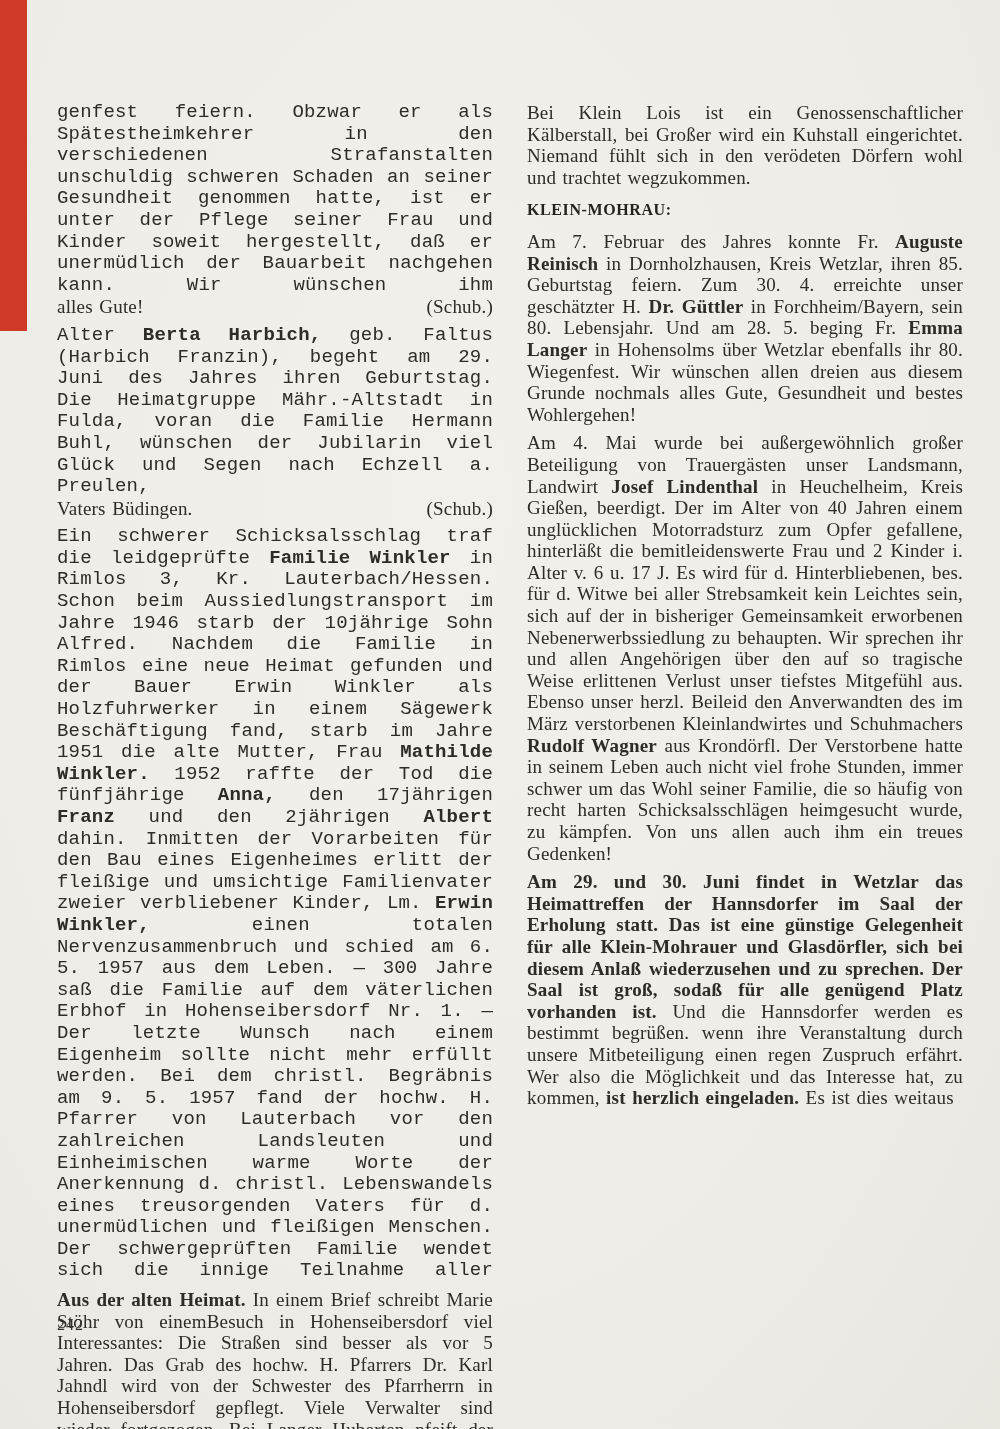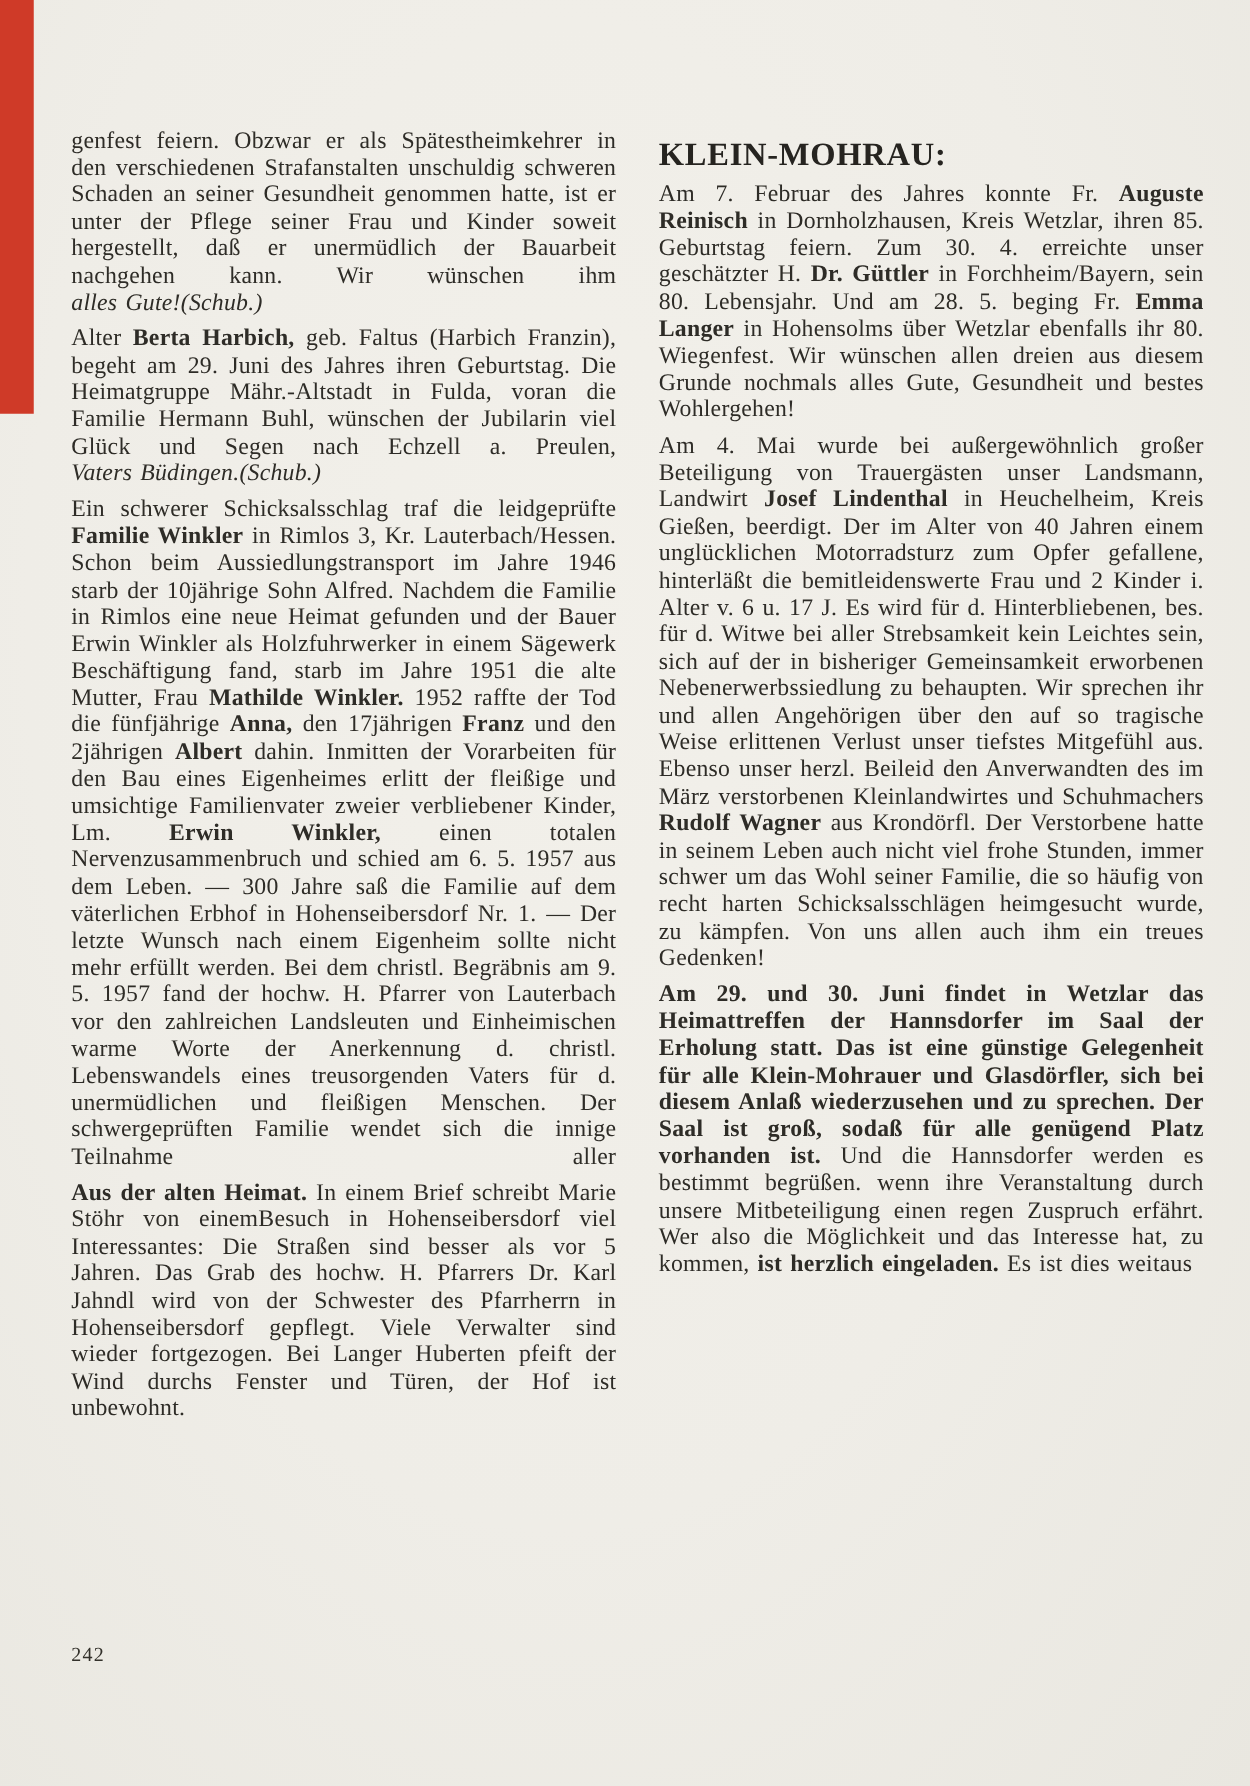--- a/index.html
+++ b/index.html
@@ -32,29 +32,29 @@
     font-size: 19px;
     line-height: 21.6px;
     text-align: justify;
     letter-spacing: 0.2px;
     word-spacing: 1.5px;
   }
   .column.left  { left: 57px;  }
   .column.right { left: 527px; }
   .para { margin: 0 0 7px 0; }
   .runs { display: block; }
-  .runs.fill { text-align-last: justify; }
+  .runs.fill { text-align-last: justify; font-family: Liberation Mono, monospace; }
   .b { font-weight: bold; }
   .tail {
     display: flex;
-    font-style: italic;
+    justify-content: space-between;
   }
   .heading {
     font-weight: bold;
-    font-size: 26px;
+    font-size: 16px;
     letter-spacing: 0.6px;
     margin: 11px 0 10px 0;
     text-align: left;
     color: #262420;
   }
   .pagenum {
     position: absolute;
     left: 57px;
     top: 1316px;
     font-size: 16px;
@@ -83,20 +83,23 @@
         </div>
       </div>
       <div class="para">
         <span class="runs fill"><span>Ein schwerer Schicksalsschlag traf die leidgeprüfte </span><span class="b">Familie Winkler</span><span> in Rimlos 3, Kr. Lauterbach/Hessen. Schon beim Aussiedlungstransport im Jahre 1946 starb der 10jährige Sohn Alfred. Nachdem die Familie in Rimlos eine neue Heimat gefunden und der Bauer Erwin Winkler als Holzfuhrwerker in einem Sägewerk Beschäftigung fand, starb im Jahre 1951 die alte Mutter, Frau </span><span class="b">Mathilde Winkler.</span><span> 1952 raffte der Tod die fünfjährige </span><span class="b">Anna,</span><span> den 17jährigen </span><span class="b">Franz</span><span> und den 2jährigen </span><span class="b">Albert</span><span> dahin. Inmitten der Vorarbeiten für den Bau eines Eigenheimes erlitt der fleißige und umsichtige Familienvater zweier verbliebener Kinder, Lm. </span><span class="b">Erwin Winkler,</span><span> einen totalen Nervenzusammenbruch und schied am 6. 5. 1957 aus dem Leben. — 300 Jahre saß die Familie auf dem väterlichen Erbhof in Hohenseibersdorf Nr. 1. — Der letzte Wunsch nach einem Eigenheim sollte nicht mehr erfüllt werden. Bei dem christl. Begräbnis am 9. 5. 1957 fand der hochw. H. Pfarrer von Lauterbach vor den zahlreichen Landsleuten und Einheimischen warme Worte der Anerkennung d. christl. Lebenswandels eines treusorgenden Vaters für d. unermüdlichen und fleißigen Menschen. Der schwergeprüften Familie wendet sich die innige Teilnahme aller</span></span>
       </div>
       <div class="para">
         <span class="runs"><span class="b">Aus der alten Heimat.</span><span> In einem Brief schreibt Marie Stöhr von einemBesuch in Hohenseibersdorf viel Interessantes: Die Straßen sind besser als vor 5 Jahren. Das Grab des hochw. H. Pfarrers Dr. Karl Jahndl wird von der Schwester des Pfarrherrn in Hohenseibersdorf gepflegt. Viele Verwalter sind wieder fortgezogen. Bei Langer Huberten pfeift der Wind durchs Fenster und Türen, der Hof ist unbewohnt.</span></span>
       </div>
     </div>
   <div class="column right">
+      <div class="para">
+        <span class="runs"><span>Bei Klein Lois ist ein Genossenschaftlicher Kälberstall, bei Großer wird ein Kuhstall eingerichtet. Niemand fühlt sich in den verödeten Dörfern wohl und trachtet wegzukommen.</span></span>
+      </div>
       <div class="heading">KLEIN-MOHRAU:</div>
       <div class="para">
         <span class="runs"><span>Am 7. Februar des Jahres konnte Fr. </span><span class="b">Auguste Reinisch</span><span> in Dornholzhausen, Kreis Wetzlar, ihren 85. Geburtstag feiern. Zum 30. 4. erreichte unser geschätzter H. </span><span class="b">Dr. Güttler</span><span> in Forchheim/Bayern, sein 80. Lebensjahr. Und am 28. 5. beging Fr. </span><span class="b">Emma Langer</span><span> in Hohensolms über Wetzlar ebenfalls ihr 80. Wiegenfest. Wir wünschen allen dreien aus diesem Grunde nochmals alles Gute, Gesundheit und bestes Wohlergehen!</span></span>
       </div>
       <div class="para">
         <span class="runs"><span>Am 4. Mai wurde bei außergewöhnlich großer Beteiligung von Trauergästen unser Landsmann, Landwirt </span><span class="b">Josef Lindenthal</span><span> in Heuchelheim, Kreis Gießen, beerdigt. Der im Alter von 40 Jahren einem unglücklichen Motorradsturz zum Opfer gefallene, hinterläßt die bemitleidenswerte Frau und 2 Kinder i. Alter v. 6 u. 17 J. Es wird für d. Hinterbliebenen, bes. für d. Witwe bei aller Strebsamkeit kein Leichtes sein, sich auf der in bisheriger Gemeinsamkeit erworbenen Nebenerwerbssiedlung zu behaupten. Wir sprechen ihr und allen Angehörigen über den auf so tragische Weise erlittenen Verlust unser tiefstes Mitgefühl aus. Ebenso unser herzl. Beileid den Anverwandten des im März verstorbenen Kleinlandwirtes und Schuhmachers </span><span class="b">Rudolf Wagner</span><span> aus Krondörfl. Der Verstorbene hatte in seinem Leben auch nicht viel frohe Stunden, immer schwer um das Wohl seiner Familie, die so häufig von recht harten Schicksalsschlägen heimgesucht wurde, zu kämpfen. Von uns allen auch ihm ein treues Gedenken!</span></span>
       </div>
       <div class="para">
         <span class="runs"><span class="b">Am 29. und 30. Juni findet in Wetzlar das Heimattreffen der Hannsdorfer im Saal der Erholung statt. Das ist eine günstige Gelegenheit für alle Klein-Mohrauer und Glasdörfler, sich bei diesem Anlaß wiederzusehen und zu sprechen. Der Saal ist groß, sodaß für alle genügend Platz vorhanden ist.</span><span> Und die Hannsdorfer werden es bestimmt begrüßen. wenn ihre Veranstaltung durch unsere Mitbeteiligung einen regen Zuspruch erfährt. Wer also die Möglichkeit und das Interesse hat, zu kommen, </span><span class="b">ist herzlich eingeladen.</span><span> Es ist dies weitaus</span></span>
       </div>

